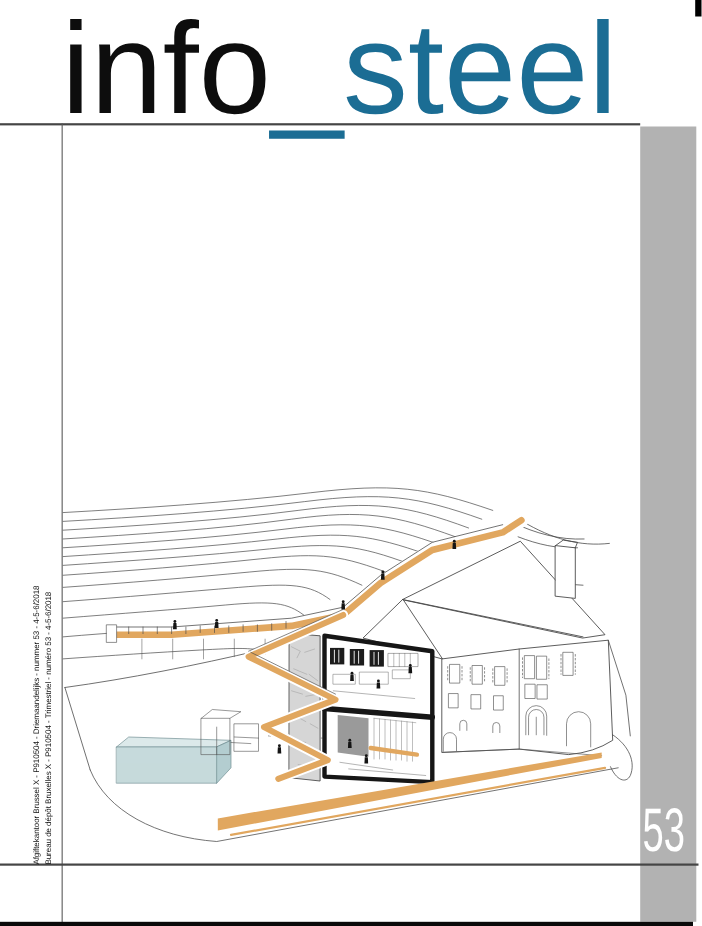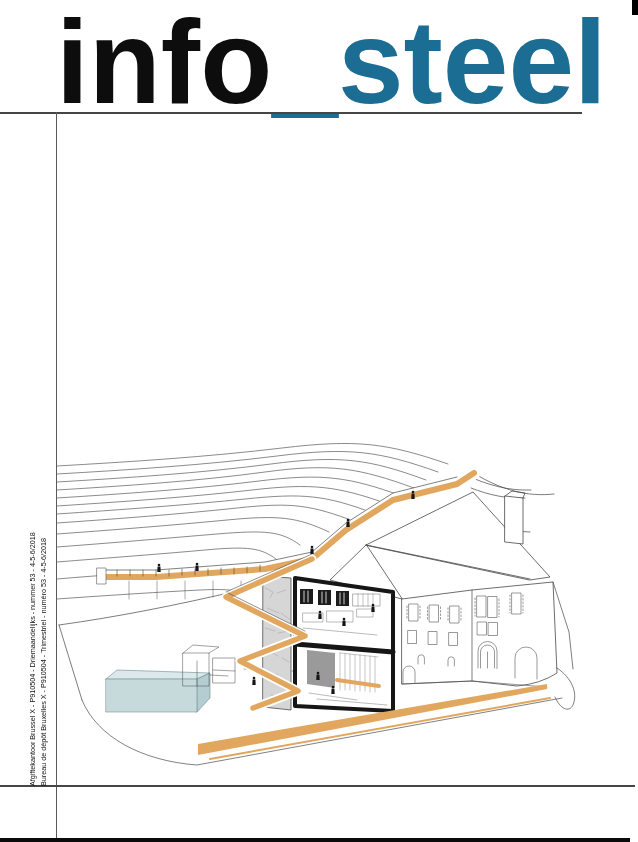--- a/index.html
+++ b/index.html
@@ -1,20 +1,20 @@
 <!DOCTYPE html>
 <html><head>
 <meta charset="utf-8">
 <style>
   html,body{margin:0;padding:0;background:#ffffff;}
   .page{position:relative;width:638px;height:842px;background:#ffffff;overflow:hidden;
         font-family:"Liberation Sans",sans-serif;}
   
   .masthead-title{position:absolute;top:1px;left:56px;margin:0;line-height:1;
-        font-size:118px;font-weight:700;letter-spacing:0;white-space:nowrap;
+        font-size:118px;font-weight:400;letter-spacing:0;white-space:nowrap;
         transform:translateY(-0.895em);}
   .masthead-wrap{position:absolute;top:108px;left:0;width:638px;height:0;}
   .t-black{color:#0d0d0d;}
   .t-teal{color:#1b6d94;}
   
   .rule-top{position:absolute;left:0;top:112px;width:582px;height:2px;background:#454545;}
   .rule-bottom{position:absolute;left:0;top:785px;width:635px;height:2px;background:#454545;}
   .vrule{position:absolute;left:56px;top:112px;width:1px;height:730px;background:#5a5a5a;}
   .gray-band{position:absolute;left:582px;top:115px;width:51px;height:723px;background:#b2b2b2;}
   .corner-mark-tr{position:absolute;left:632px;top:0;width:6px;height:15px;background:#000;}
@@ -32,20 +32,23 @@
 </head>
 <body>
 
 <div class="page">
 
   <div class="masthead-wrap">
     <h1 class="masthead-title"><span class="t-black">info</span><span class="t-teal">_steel</span></h1>
   </div>
 
   <div class="rule-top"></div>
+  <div class="gray-band">
+    <p class="issue-number">53</p>
+  </div>
   <div class="vrule"></div>
   <div class="rule-bottom"></div>
   <div class="corner-mark-tr"></div>
   <div class="bottom-bar"></div>
 
   <div class="spine-text">
     <div>Afgiftekantoor Brussel X - P910504 - Driemaandelijks - nummer 53 - 4-5-6/2018</div>
     <div>Bureau de dépôt Bruxelles X - P910504 - Trimestriel - numéro 53 - 4-5-6/2018</div>
   </div>
 

